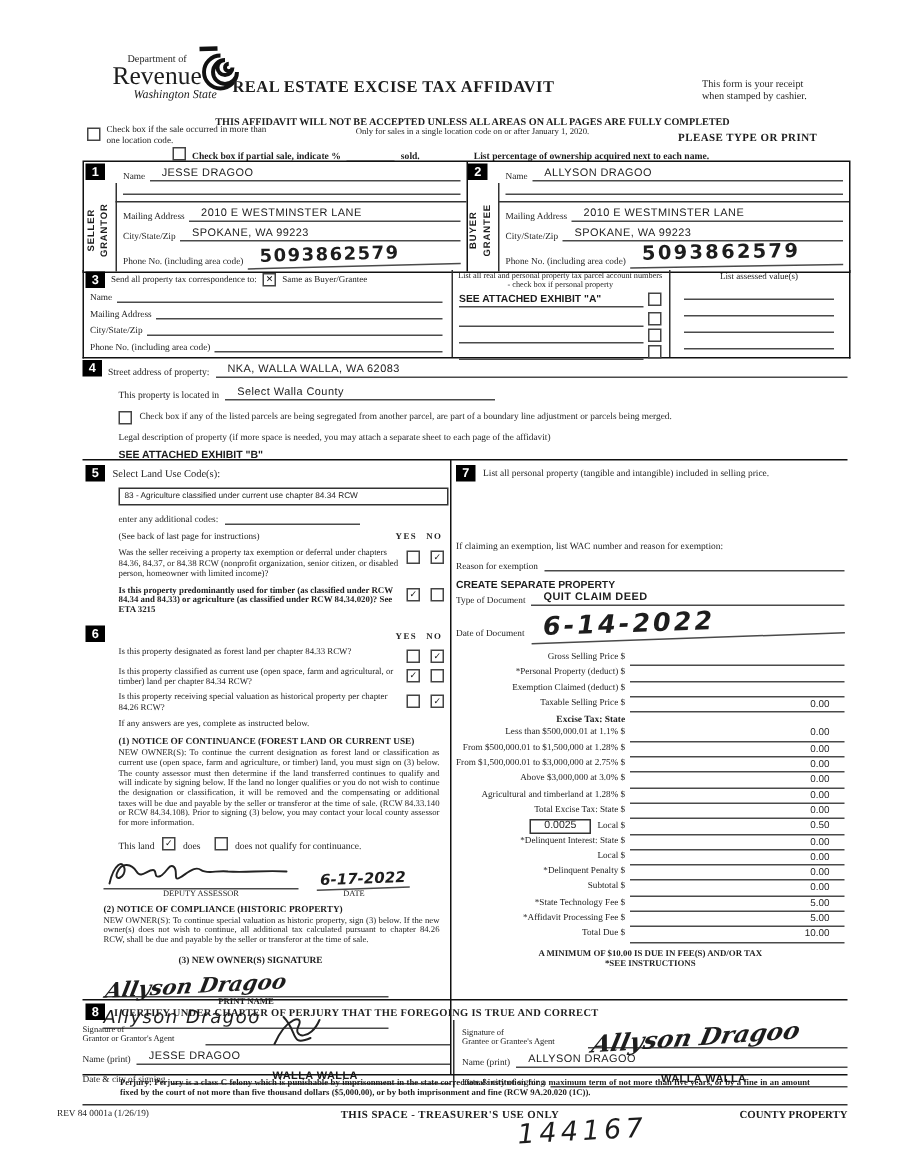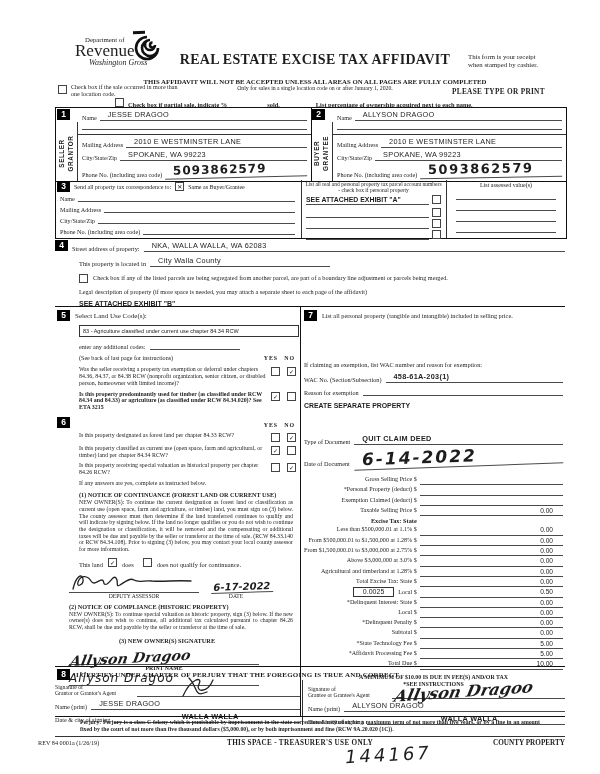--- a/index.html
+++ b/index.html
@@ -34,27 +34,27 @@
 </head>
 <body>
 
 <div class="page">
 
   <div class="abs" style="left:133px;top:31px;width:12px;height:3px;background:#111;transform:rotate(-2deg);"></div>
 
   <div class="abs" style="left:75px;top:36px;width:110px;">
     <div style="font-size:6.8px;padding-left:10px;">Department of</div>
     <div style="font-size:17px;font-weight:normal;line-height:15px;">Revenue</div>
-    <div style="font-size:8px;font-style:italic;padding-left:14px;">Washington Gross</div>
+    <div style="font-size:8px;font-style:italic;padding-left:14px;">Washington State</div>
   </div>
   <svg class="abs" style="left:130px;top:33px;" width="34" height="30" viewBox="0 0 34 30">
     <path d="M17 4 a11 11 0 1 0 11 11 a8 8 0 1 1 -8 -8 a5 5 0 1 0 5 5 a2.5 2.5 0 1 1 -2.5 -2.5" fill="none" stroke="#111" stroke-width="2.6"></path>
   </svg>
 
-  <div class="abs" style="left:155px;top:52px;width:320px;text-align:center;font-weight:bold;font-size:14px;letter-spacing:.3px;">REAL ESTATE EXCISE TAX AFFIDAVIT</div>
+  <div class="abs" style="left:155px;top:52px;width:320px;font-weight:bold;font-size:11px;letter-spacing:.3px;">REAL ESTATE EXCISE TAX AFFIDAVIT</div>
   <div class="abs" style="left:80px;top:78px;width:470px;text-align:center;font-weight:bold;font-size:6.8px;">THIS AFFIDAVIT WILL NOT BE ACCEPTED UNLESS ALL AREAS ON ALL PAGES ARE FULLY COMPLETED</div>
   <div class="abs" style="left:155px;top:85px;width:320px;text-align:center;font-size:5.8px;">Only for sales in a single location code on or after January 1, 2020.</div>
 
   <div class="abs" style="left:468px;top:53px;width:105px;font-size:6.8px;line-height:1.25;">
     <div>This form is your receipt</div>
     <div>when stamped by cashier.</div>
   </div>
   <div class="abs" style="left:452px;top:87px;font-size:7.3px;font-weight:600;letter-spacing:.3px;">PLEASE TYPE OR PRINT</div>
 
   <div class="abs" style="left:58px;top:84px;width:125px;display:flex;gap:4px;">
@@ -184,21 +184,21 @@
   </div>
 
   <div class="abs" style="left:55px;top:240px;width:510px;">
     <div style="display:flex;align-items:flex-end;gap:4px;">
       <span class="badge" style="margin-bottom:1px;">4</span>
       <span class="flab" style="font-size:6.4px;">Street address of property:</span>
       <span class="fval">NKA, WALLA WALLA, WA 62083</span>
     </div>
     <div style="display:flex;align-items:flex-end;gap:4px;margin:5px 0 0 24px;">
       <span class="flab" style="font-size:6.4px;">This property is located in</span>
-      <span class="fval" style="flex:0 0 170px;">City Walla County</span>
+      <span class="fval" style="flex:0 0 170px;">Select Walla County</span>
     </div>
     <div style="display:flex;gap:5px;margin:7px 0 0 24px;align-items:flex-start;">
       <span class="cb" style="flex:0 0 7px;"></span>
       <span style="font-size:6.2px;">Check box if any of the listed parcels are being segregated from another parcel, are part of a boundary line adjustment or parcels being merged.</span>
     </div>
     <div style="font-size:6.2px;margin:5px 0 0 24px;">Legal description of property (if more space is needed, you may attach a separate sheet to each page of the affidavit)</div>
     <div class="typed" style="font-size:7px;font-weight:bold;margin:5px 0 0 24px;">SEE ATTACHED EXHIBIT "B"</div>
   </div>
 
   <div class="abs" style="left:55px;top:306px;width:510px;border-top:1.5px solid #111;"></div>
@@ -295,30 +295,26 @@
     <div style="font-size:5.8px;font-weight:bold;text-align:center;width:190px;margin-left:12px;">PRINT NAME</div>
     <div class="ul hw" style="width:190px;margin-left:12px;font-size:12px;font-weight:normal;font-style:italic;letter-spacing:1px;height:14px;line-height:14px;">Allyson Dragoo</div>
   </div>
 
   <div class="abs" style="left:304px;top:308px;width:259px;">
     <div style="display:flex;align-items:center;gap:5px;margin-top:2px;">
       <span class="badge">7</span>
       <span style="font-size:6.3px;">List all personal property (tangible and intangible) included in selling price.</span>
     </div>
     <div style="font-size:6.3px;margin-top:40px;">If claiming an exemption, list WAC number and reason for exemption:</div>
-    <div style="display:flex;align-items:flex-end;gap:4px;margin-top:5px;">
-      <span class="flab">WAC No. (Section/Subsection)</span>
-      <span class="fval" style="font-weight:bold;">458-61A-203(1)</span>
-    </div>
     <div style="display:flex;align-items:flex-end;gap:4px;margin-top:6px;">
       <span class="flab">Reason for exemption</span>
       <span class="fval"></span>
     </div>
     <div class="typed" style="font-size:6.9px;font-weight:bold;margin-top:6px;">CREATE SEPARATE PROPERTY</div>
-    <div style="display:flex;align-items:flex-end;gap:4px;margin-top:26px;">
+    <div style="display:flex;align-items:flex-end;gap:4px;">
       <span class="flab">Type of Document</span>
       <span class="fval" style="font-weight:bold;">QUIT CLAIM DEED</span>
     </div>
     <div style="display:flex;align-items:flex-end;gap:4px;margin-top:2px;height:20px;">
       <span class="flab">Date of Document</span>
       <span class="fval hw" style="font-size:17px;line-height:18px;font-style:italic;transform:rotate(-2deg);letter-spacing:2px;">6-14-2022</span>
     </div>
 
     <div class="mtable" style="margin-top:8px;">
       <span class="mlab">Gross Selling Price $</span>

